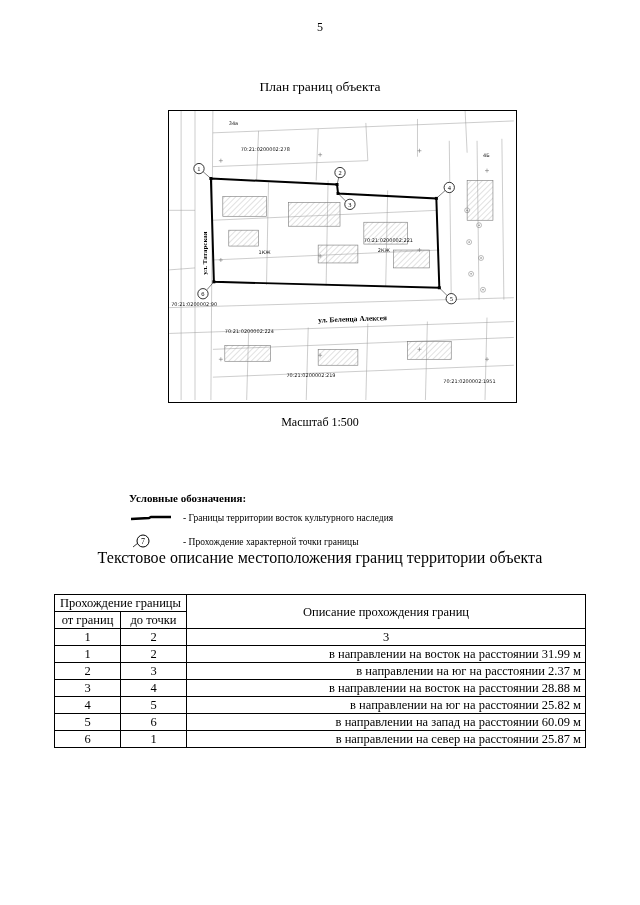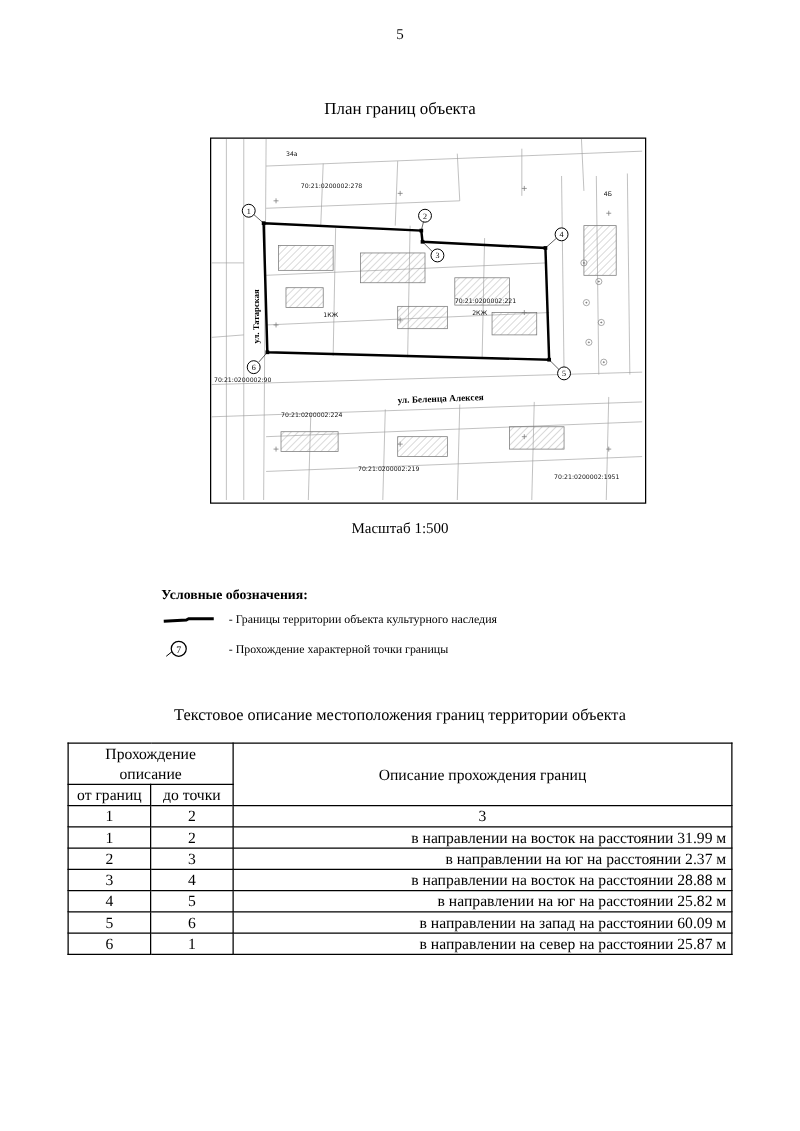--- a/index.html
+++ b/index.html
@@ -9,25 +9,25 @@
   }
   .centered{position:absolute;left:0;right:0;text-align:center;}
   .page-number{top:20px;font-size:12px;}
   .plan-title{top:79px;font-size:13.5px;}
   .map-frame{
     position:absolute;top:110px;left:168px;width:347px;height:291px;
     border:1px solid #000;background:#fff;
   }
   .map-frame svg{display:block;}
   .scale-caption{top:415px;font-size:12px;}
-  .legend{position:absolute;top:470px;left:129px;width:420px;}
+  .legend{position:absolute;top:492px;left:129px;width:420px;}
   .legend-title{font-size:11px;font-weight:bold;}
   .legend-item{display:flex;align-items:center;margin-top:9px;font-size:9.5px;}
   .legend-symbol{width:48px;display:flex;justify-content:flex-start;align-items:center;margin-right:6px;}
-  .table-title{top:564px;font-size:13px;}
+  .table-title{top:549px;font-size:16px;}
   table.desc-table{
     position:absolute;top:594px;left:54px;width:532px;
     border-collapse:collapse;font-size:12.5px;
   }
   table.desc-table td{
     border:1px solid #000;padding:0px 4px;height:16px;line-height:16px;
     text-align:center;vertical-align:middle;
   }
   table.desc-table td.desc{text-align:right;}
   table.desc-table col.c-from{width:66px;}
@@ -189,21 +189,21 @@
   <div class="centered scale-caption">Масштаб 1:500</div>
 
   <div class="legend">
     <div class="legend-title">Условные обозначения:</div>
     <div class="legend-item">
       <span class="legend-symbol">
         <svg width="44" height="10">
             <path d="M2,6 L20,5 L22,4 L42,4" stroke="#000" stroke-width="2.4" fill="none"></path>
           </svg>
       </span>
-      <span>- Границы территории объекта культурного наследия</span>
+      <span>- Границы территории восток культурного наследия</span>
     </div>
     <div class="legend-item">
       <span class="legend-symbol">
         <svg width="30" height="19">
           <line x1="4" y1="15" x2="9" y2="11" stroke="#000" stroke-width="0.8"></line>
           <circle cx="14" cy="9" r="6" fill="#fff" stroke="#000" stroke-width="1"></circle>
           <text x="14" y="12" font-size="8" text-anchor="middle" font-family="Liberation Serif, serif">7</text>
         </svg>
       </span>
       <span>- Прохождение характерной точки границы</span>
@@ -213,21 +213,21 @@
   <div class="centered table-title">Текстовое описание местоположения границ территории объекта</div>
 
   <table class="desc-table">
     <colgroup>
       <col class="c-from">
         <col class="c-to">
         <col class="c-desc">
     </colgroup>
     <tbody>
       <tr>
-        <td colspan="2">Прохождение описание</td>
+        <td colspan="2">Прохождение границы</td>
         <td rowspan="2">Описание прохождения границ</td>
       </tr>
       <tr>
         <td>от границ</td>
         <td>до точки</td>
       </tr>
       <tr>
         <td>1</td>
         <td>2</td>
         <td>3</td>

